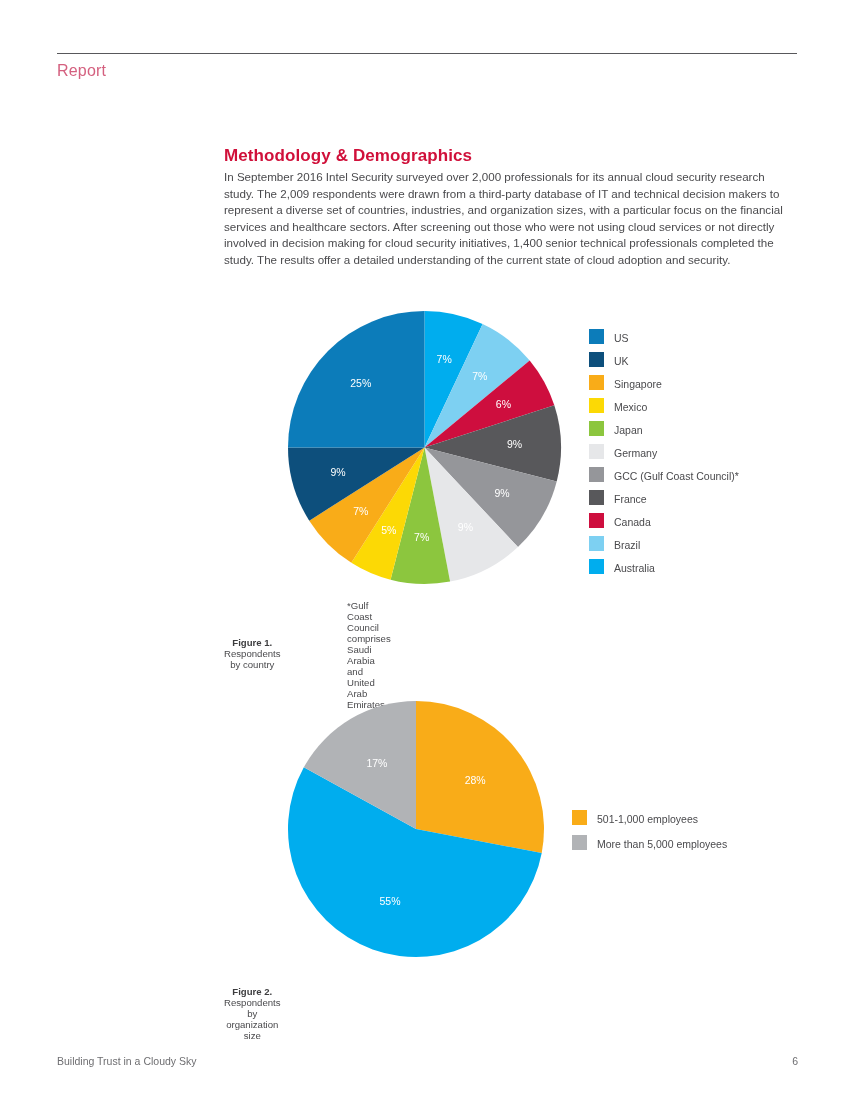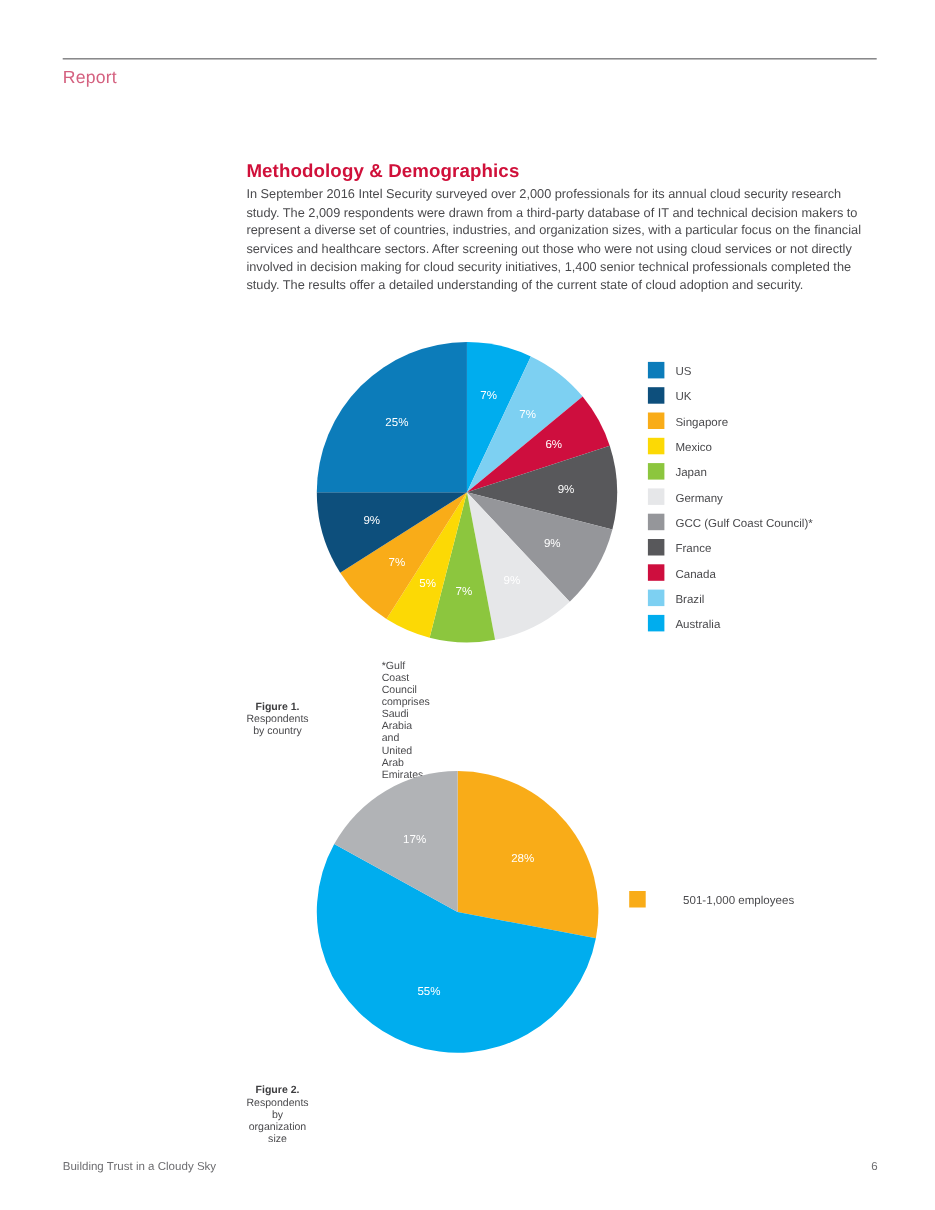--- a/index.html
+++ b/index.html
@@ -91,21 +91,21 @@
   }
   .caption {
     position: absolute;
     font-size: 9.6px;
     color: #4a4a4d;
     text-align: center;
   }
   .caption b { color: #3d3d3f; }
 
   
-  .legend-2 .legend-row { height: 25px; gap: 24px; }
+  .legend-2 .legend-row { height: 25px; }
   .legend-2 { font-size: 10.5px; }
 
   
   .footer-title {
     position: absolute;
     left: 57px;
     top: 1055px;
     font-size: 10.5px;
     color: #6e6e71;
   }
@@ -231,20 +231,24 @@
           <path d="M 129 129 L 16.83 67.34 A 128 128 0 0 1 129.00 1.00 Z" fill="#b1b3b6"></path>
           <text x="89.91" y="66.50" text-anchor="middle" class="slice-label">17%</text>
         </svg>
     </div>
 
     <div class="legend legend-2" style="left:572px;top:800px;">
         <div class="legend-row">
           <span class="legend-sw" style="background: rgb(249, 172, 24);"></span>
           <span class="legend-label">501-1,000 employees</span>
         </div>
+        <div class="legend-row">
+          <span class="legend-sw" style="background: rgb(177, 179, 182);"></span>
+          <span class="legend-label">More than 5,000 employees</span>
+        </div>
       </div>
 
     <div class="caption" style="left:224px;top:986px;">
       <b>Figure 2.</b>
       <span>Respondents by organization size</span>
     </div>
   </div>
 
   <div class="footer-title">Building Trust in a Cloudy Sky</div>
   <div class="footer-page">6</div>

